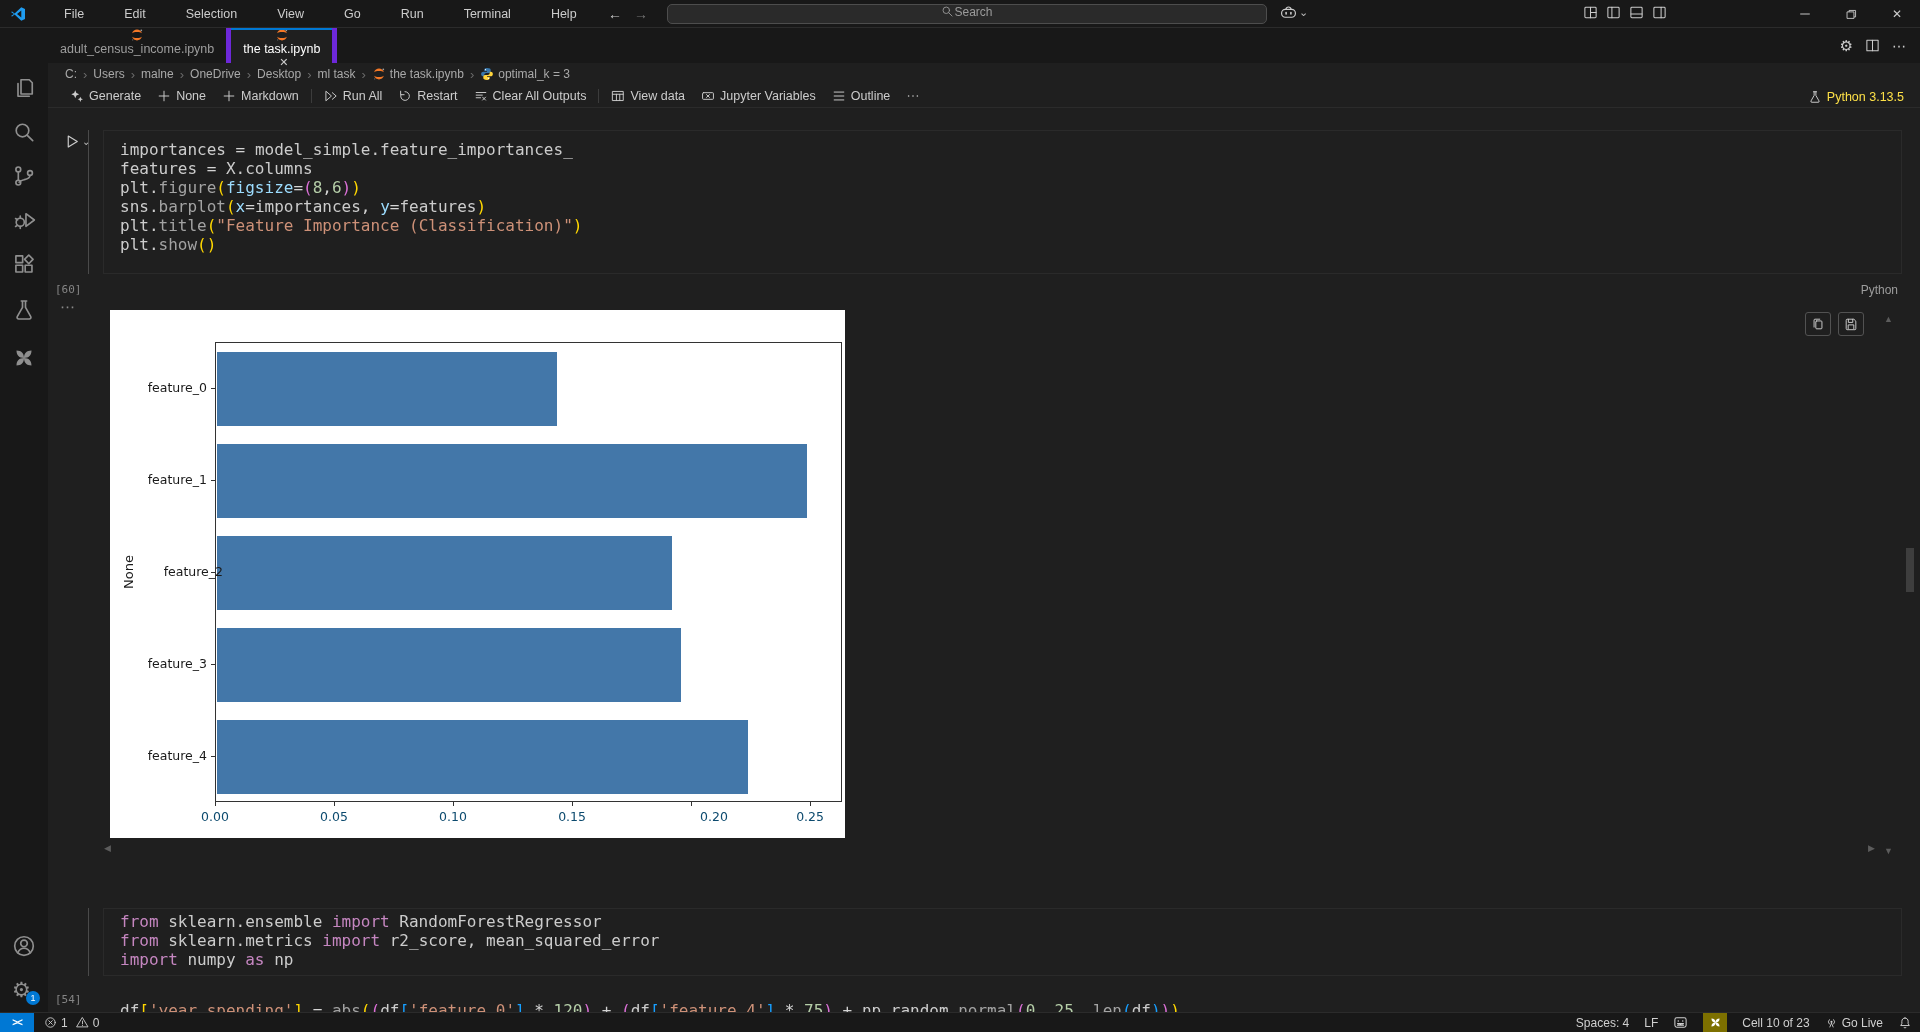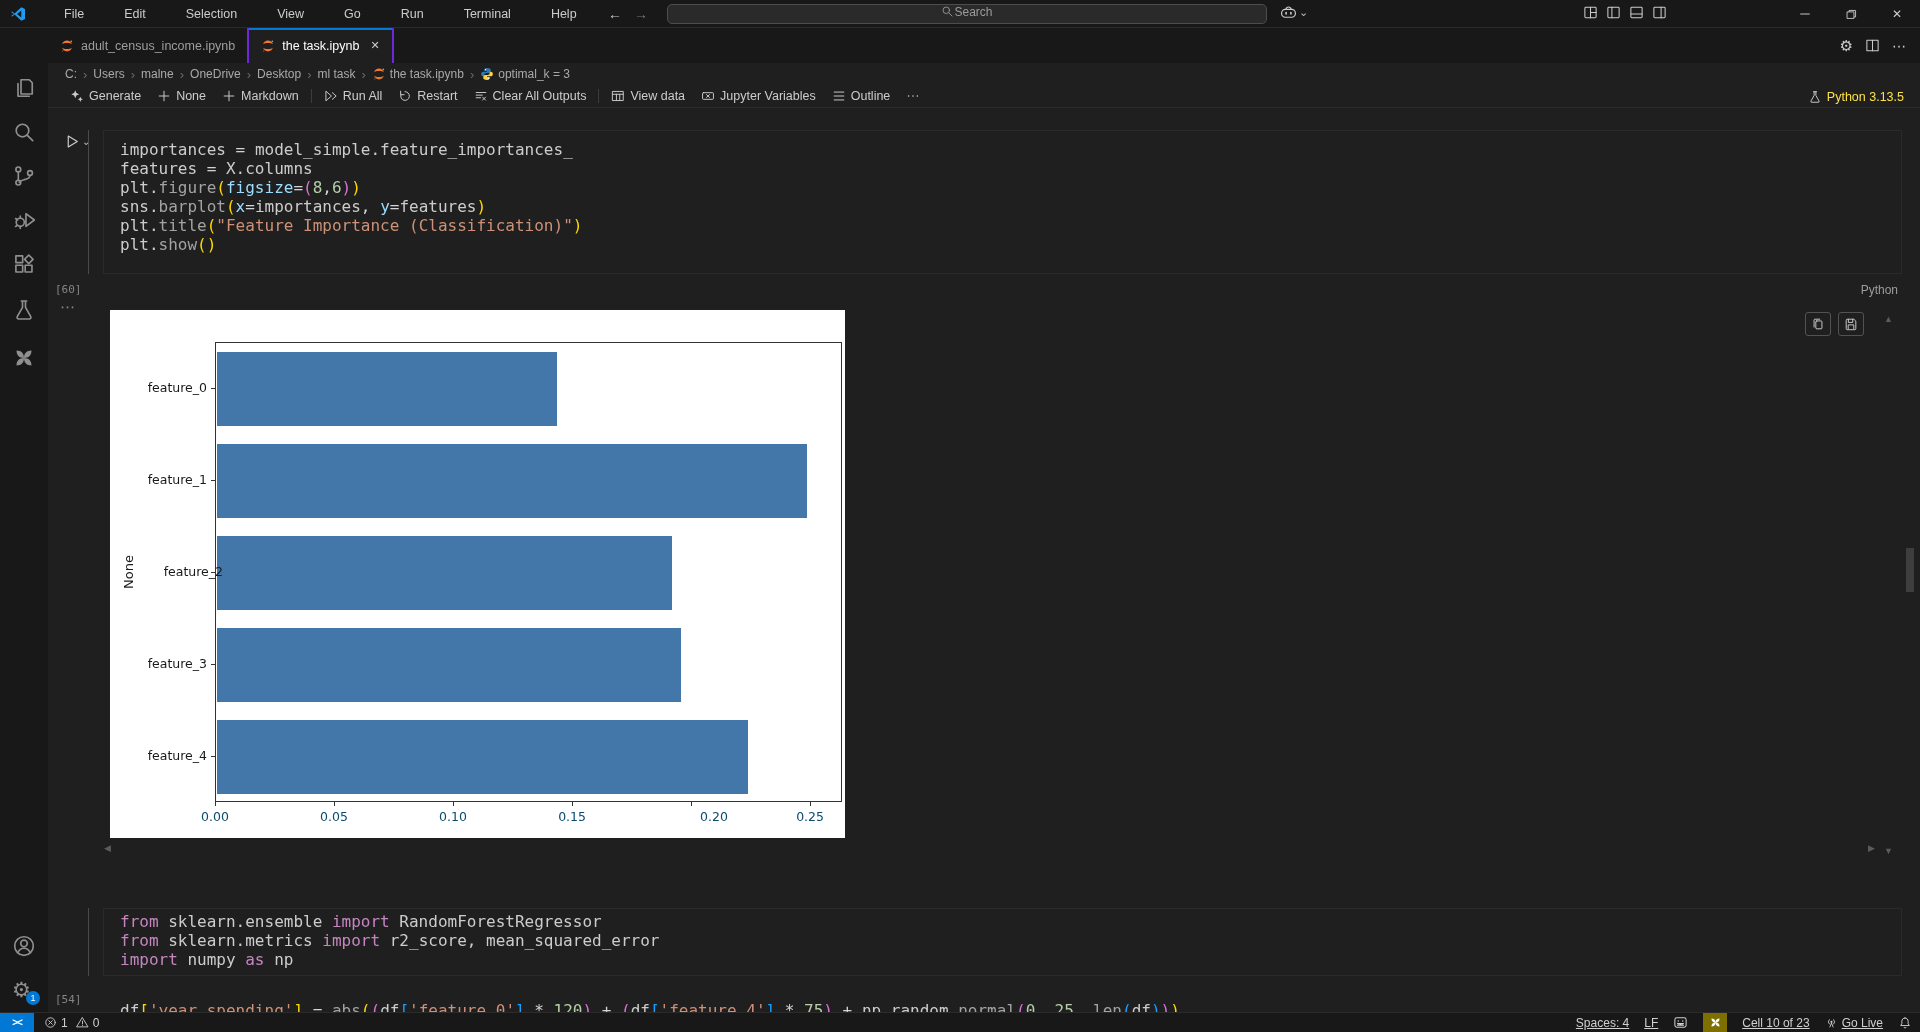--- a/index.html
+++ b/index.html
@@ -26,22 +26,22 @@
 
   
   #activitybar { position:absolute; left:0; top:28px; width:48px; height:984px; background:#181818; z-index:40; }
   .ab-icon { position:absolute; left:12px; width:24px; height:24px; }
   .badge { position:absolute; right:-4px; bottom:-3px; width:14px; height:14px; border-radius:50%;
     background:#0078d4; color:#fff; font-size:9px; display:flex; align-items:center; justify-content:center; }
   .gear-glyph { font-size:21px; color:#8f8f8f; line-height:24px; text-align:center; width:24px; }
 
   
   #tabbar { position:absolute; left:48px; top:28px; right:0; height:35px; background:#181818; }
-  .tab { display:inline-flex; align-items:center; gap:7px; height:35px; padding:0 12px;
-    font-size:12.5px; border-right:2px solid #6d28d9; position:relative; }
+  .tab { display:inline-flex; align-items:center; height:35px; padding:0 12px;
+    font-size:12.5px; border-right:5px solid #6d28d9; position:relative;flex-direction:column; }
   .tab.inactive { color:#9d9d9d; background:#181818; }
   .tab.active { color:#ffffff; background:#1f1f1f; }
   .tab.active::before { content:""; position:absolute; left:0; top:0; right:0; height:1.5px; background:#0078d4; }
   .tab-close { font-size:11px; color:#cccccc; margin-left:4px; }
   #tab-actions { position:absolute; right:14px; top:0; height:35px; display:flex; align-items:center; gap:12px; color:#cccccc; }
 
   
   #breadcrumbs { position:absolute; left:65px; top:63px; height:22px; display:flex; align-items:center;
     font-size:12px; color:#a9a9a9; gap:4px; }
   .bc-sep { color:#6a6a6a; font-size:13px; padding:0 2px; }
@@ -85,21 +85,21 @@
   
   #v-scroll-thumb { position:absolute; left:1906px; top:548px; width:8px; height:44px; background:#3e3e3e; z-index:30; }
 
   
   #statusbar { position:absolute; left:0; top:1012px; width:1920px; height:20px; background:#181818;
     border-top:1px solid #2b2b2b; font-size:12px; color:#d0d0d0; z-index:60; }
   #remote-btn { position:absolute; left:0; top:0; width:34px; height:19px; background:#0078d4; color:#fff;
     display:flex; align-items:center; justify-content:center; font-size:10px; font-weight:bold; letter-spacing:-1px; }
   #problems { position:absolute; left:44px; top:0; height:19px; display:flex; align-items:center; gap:4px; }
   #status-right { position:absolute; right:8px; top:0; height:19px; display:flex; align-items:center; gap:15px; }
-  .sb-item { display:flex; align-items:center; gap:4px;text-decoration:underline; }
+  .sb-item { display:flex; align-items:center; gap:4px; }
   #sb-ext-badge { width:24px; height:19px; background:#7d7000; display:flex; align-items:center; justify-content:center; }
 </style>
 </head>
 <body>
 
 <div id="titlebar">
   <span id="vscode-logo">
       <svg width="16" height="16" viewBox="0 0 16 16">
         <path fill="#1f9cf0" d="M11.3 1.2L4.6 7.4 2.1 5.5l-1.1.5 2.9 2-2.9 2 1.1.5 2.5-1.9 6.7 6.2 3.7-1.7v-10zM11.3 4.6v6.8L7 8z"></path>
       </svg>

